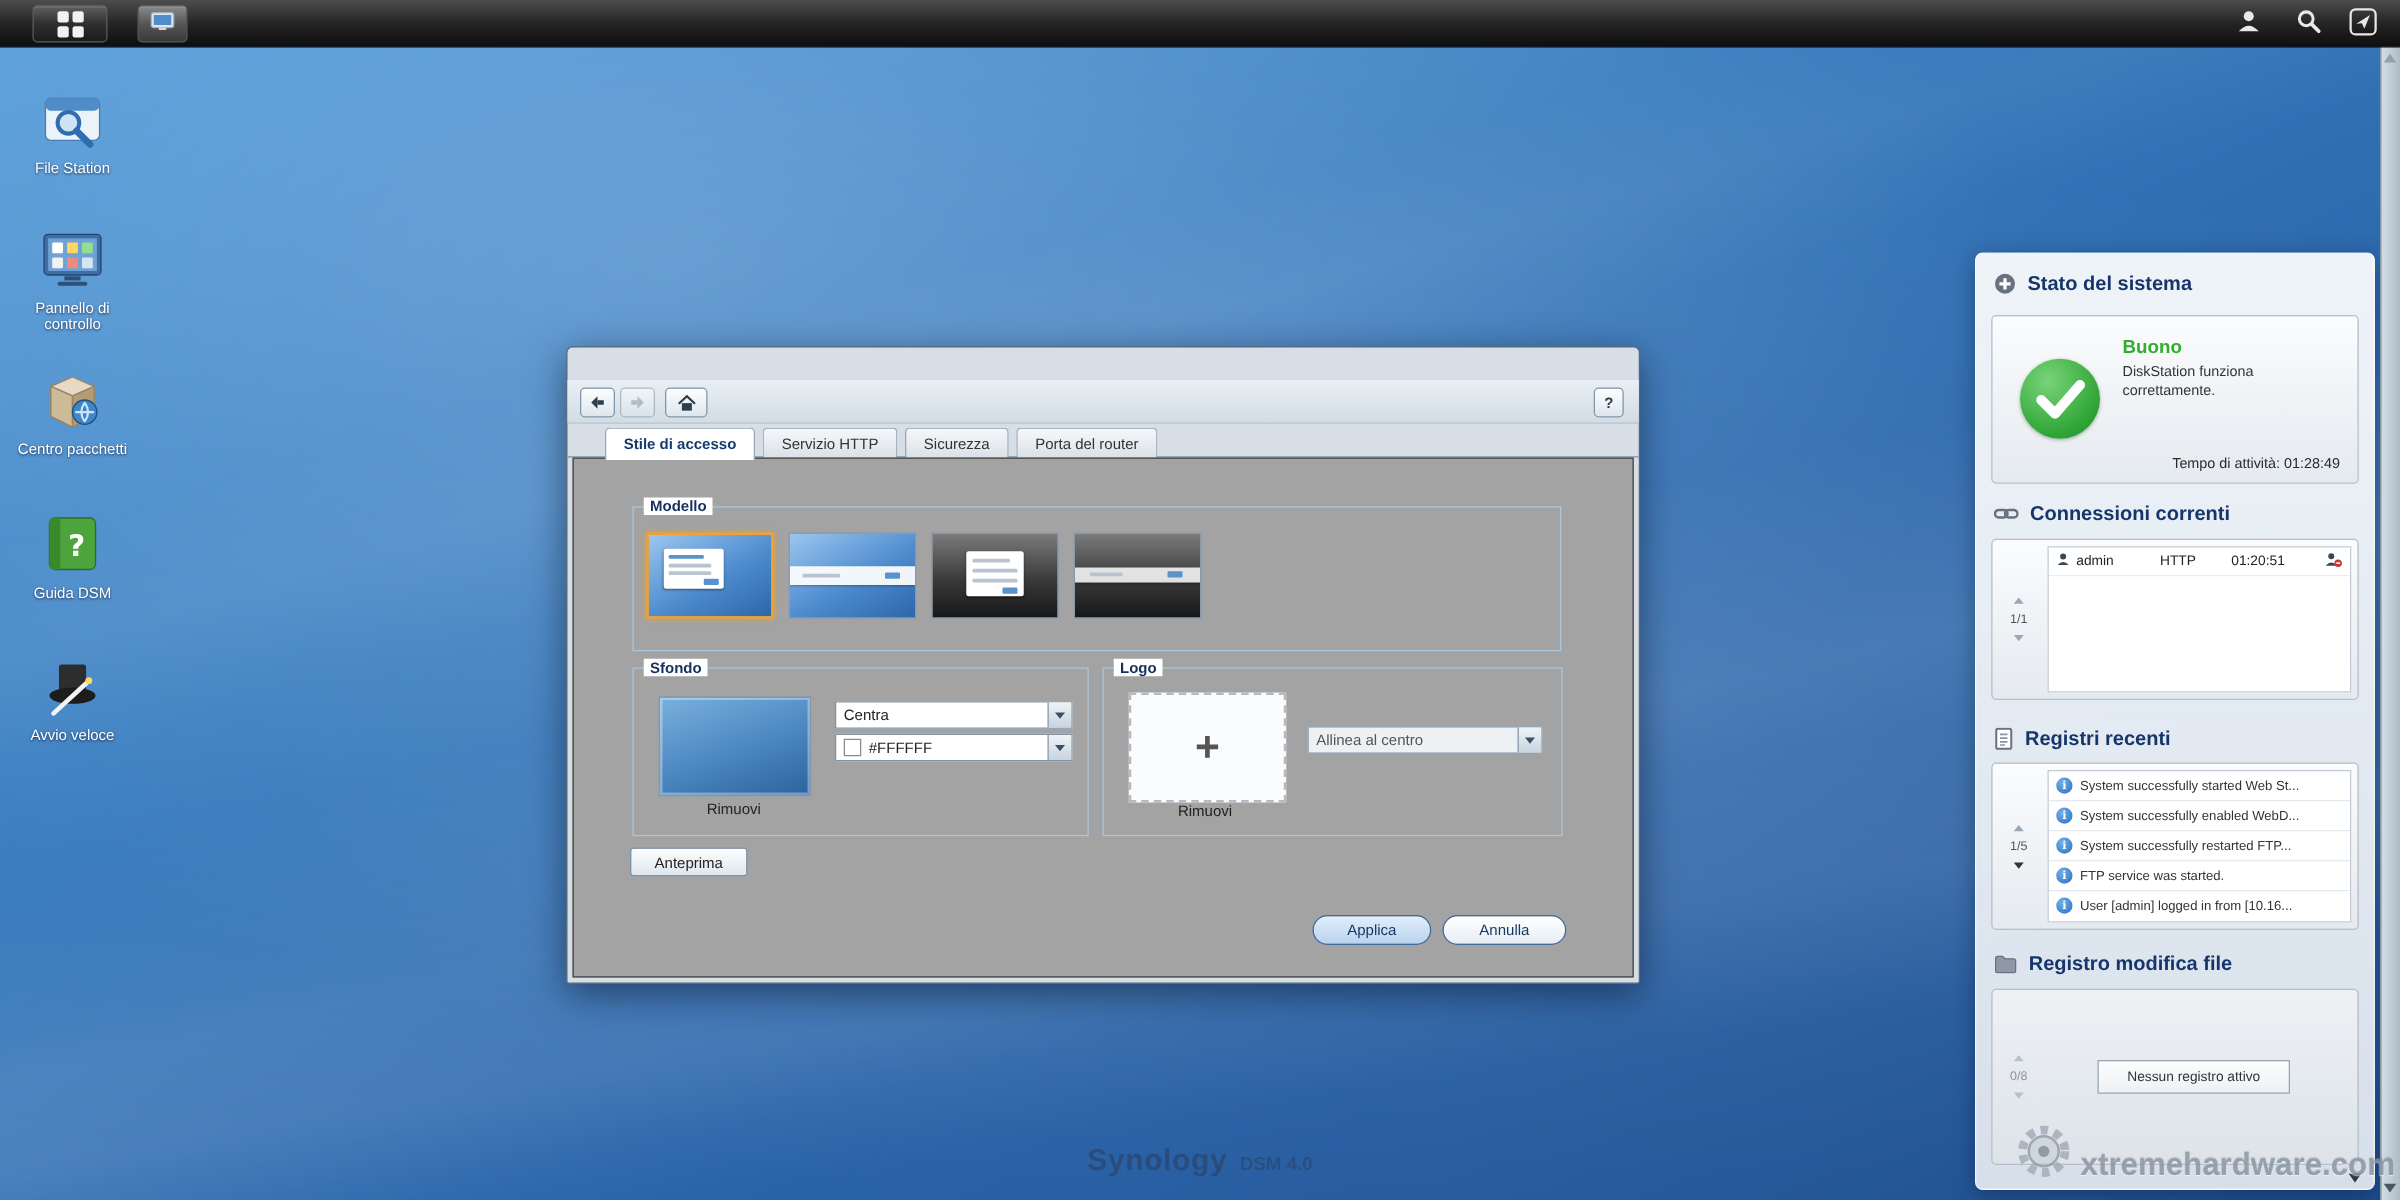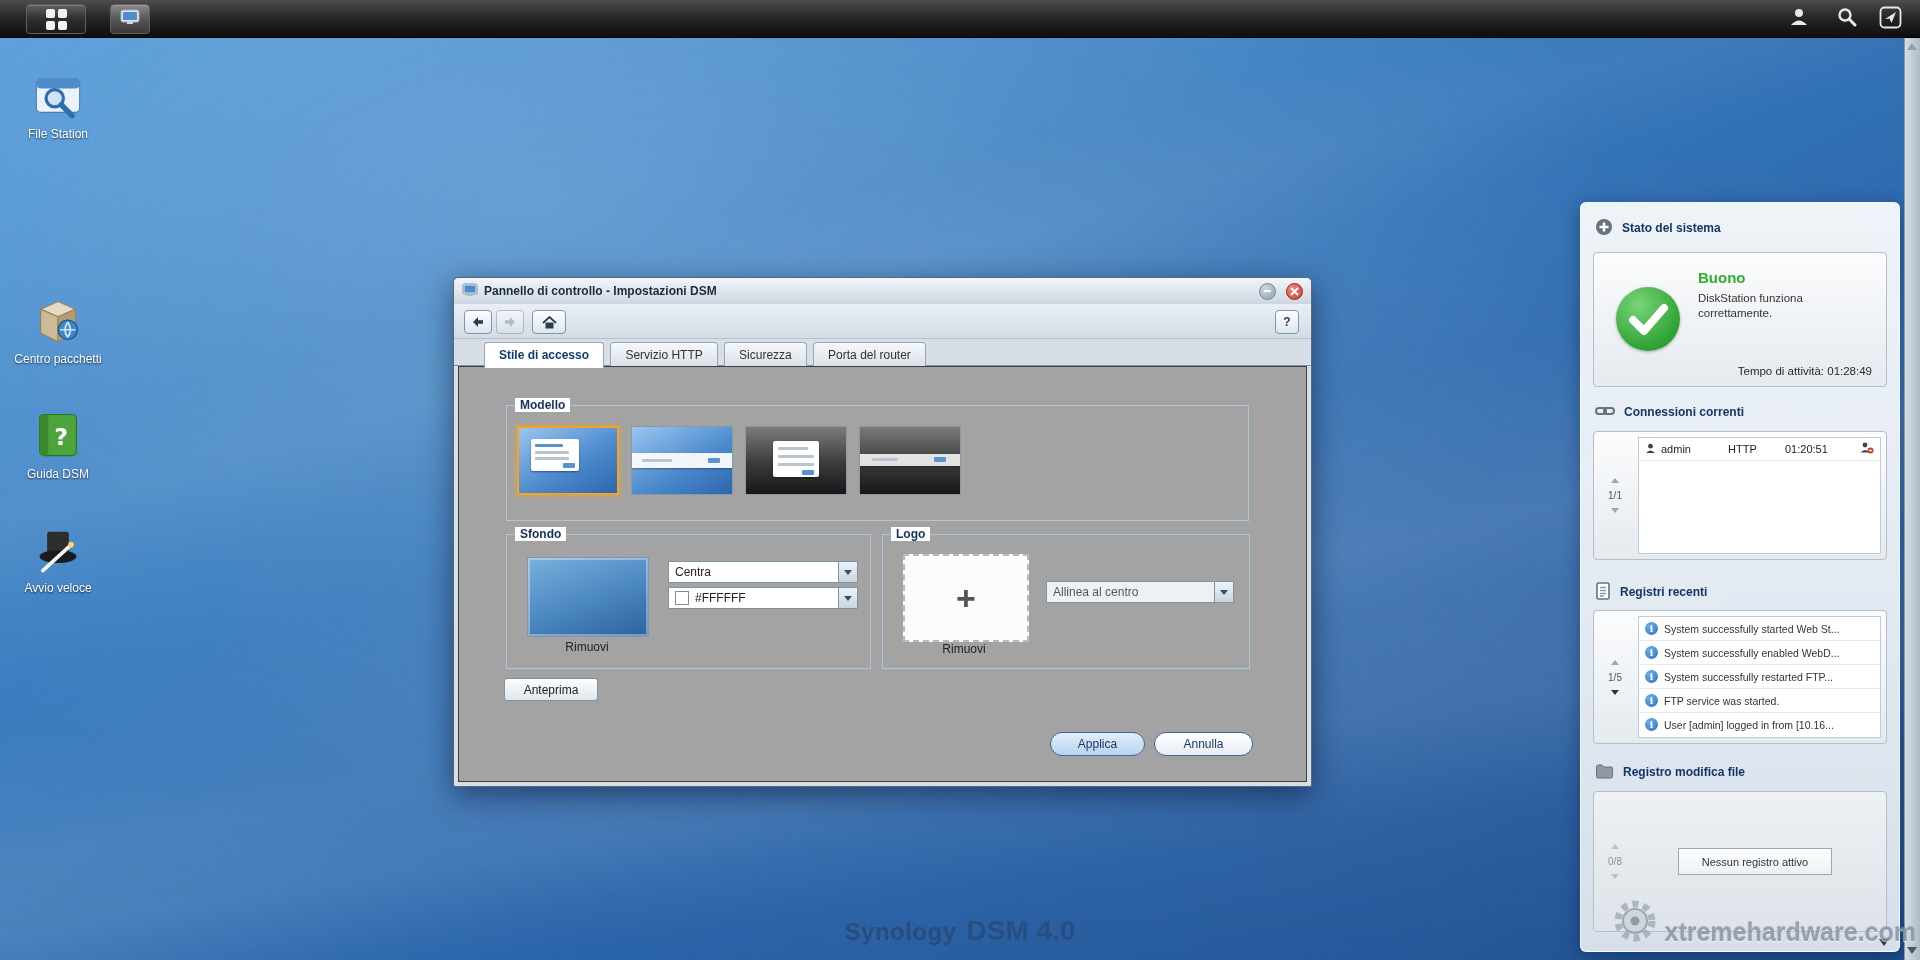--- a/index.html
+++ b/index.html
@@ -92,21 +92,21 @@
   .rimuovi{position:absolute;text-align:center;color:#222;cursor:pointer;font-size:12px;}
   .dashed-box{position:absolute;border:2px dashed #b2bac2;background:#fbfcfd;display:flex;align-items:center;justify-content:center;}
   .plus-glyph{font-size:34px;font-weight:bold;color:#555;line-height:1;}
 
   
   #panel{position:absolute;left:1580px;top:202px;width:318px;height:748px;
     background:linear-gradient(rgba(246,249,251,.96),rgba(226,232,239,.94));
     border:1px solid rgba(255,255,255,.65);border-radius:6px;
     box-shadow:0 4px 18px rgba(0,15,45,.38);z-index:5;}
   .p-hdr{position:absolute;left:14px;display:flex;align-items:center;gap:9px;height:18px;}
-  .p-hdr-label{font-weight:bold;color:#16356b;font-size:12px;text-align:right;}
+  .p-hdr-label{font-weight:bold;color:#16356b;font-size:16px;text-align:right;}
   .p-box{position:absolute;left:12px;width:294px;border:1px solid #b4bfca;border-radius:4px;
     background:linear-gradient(#fbfcfd,#e5eaef);box-sizing:border-box;}
   .pager{position:absolute;left:0;top:0;bottom:0;width:42px;display:flex;flex-direction:column;
     align-items:center;justify-content:center;gap:7px;}
   .pager-num{font-size:10px;color:#555;}
   .p-list{position:absolute;left:44px;top:5px;right:5px;bottom:5px;background:#fff;border:1px solid #c2cbd4;overflow:hidden;}
   .conn-row{display:flex;align-items:center;height:22px;padding:0 6px;gap:5px;border-bottom:1px solid #e8edf2;font-size:11px;color:#222;}
   .log-row{display:flex;align-items:center;height:23px;padding:0 6px;gap:6px;border-bottom:1px solid #e4e9ee;}
   .log-text{font-size:10.5px;color:#333;white-space:nowrap;overflow:hidden;}
   .info-ico{flex:0 0 auto;width:13px;height:13px;border-radius:50%;background:radial-gradient(circle at 35% 30%,#6fb0e8,#2a6fc2);
@@ -118,21 +118,21 @@
   .chev.up{border-bottom:7px solid #8fa0ae;}
 
   
   #scrollstrip{position:absolute;right:0;top:37px;width:15px;bottom:0;
     background:linear-gradient(to right,#d4dde4,#aebcc6);border-left:1px solid #8899a6;z-index:6;}
 
   
   #syno-mark{position:absolute;left:50%;transform:translateX(-50%);top:915px;display:flex;align-items:baseline;gap:10px;
     color:rgba(40,58,88,.52);z-index:4;}
   #syno-brand{font-size:24px;font-weight:bold;letter-spacing:.5px;}
-  #syno-ver{font-size:28px;font-weight:bold;opacity:.85;}
+  #syno-ver{font-size:15px;font-weight:bold;opacity:.85;}
   #xh-mark{position:absolute;right:4px;top:898px;display:flex;align-items:flex-end;gap:6px;z-index:20;opacity:.85;}
   #xh-text{font-size:25px;font-weight:bold;color:rgba(125,136,150,.85);
     text-shadow:0 1px 1px rgba(255,255,255,.75), 0 -1px 1px rgba(60,70,85,.35);}
 </style>
 </head>
 <body>
 
 <div id="stage">
 
   <div id="taskbar">
@@ -187,20 +187,37 @@
     <div class="dicon" style="top:32px;">
       <span class="dicon-img">
         <svg width="52" height="52" viewBox="0 0 48 48">
             <rect x="4" y="9" width="40" height="31" rx="4" fill="#eaf2fa" stroke="#4a7db2"></rect>
             <rect x="4" y="9" width="40" height="9" rx="4" fill="#4f8cc9"></rect>
             <circle cx="21" cy="27" r="8" fill="#cfe3f5" stroke="#2f6cb0" stroke-width="3"></circle>
             <line x1="27" y1="33" x2="37" y2="43" stroke="#2f6cb0" stroke-width="5" stroke-linecap="round"></line>
           </svg>
       </span>
       <span class="dicon-label">File Station</span>
+    </div>
+    <div class="dicon" style="top:144px;">
+      <span class="dicon-img">
+        <svg width="52" height="52" viewBox="0 0 48 48">
+            <rect x="3" y="6" width="42" height="30" rx="3" fill="#3f6ea6" stroke="#23476f"></rect>
+            <rect x="6" y="9" width="36" height="24" fill="#6fa3d8"></rect>
+            <rect x="9" y="12" width="8" height="8" rx="1" fill="#fff"></rect>
+            <rect x="20" y="12" width="8" height="8" rx="1" fill="#ffd65e"></rect>
+            <rect x="31" y="12" width="8" height="8" rx="1" fill="#8fe08f"></rect>
+            <rect x="9" y="23" width="8" height="8" rx="1" fill="#f2f2f2"></rect>
+            <rect x="20" y="23" width="8" height="8" rx="1" fill="#f08a7c"></rect>
+            <rect x="31" y="23" width="8" height="8" rx="1" fill="#d8e6f4"></rect>
+            <rect x="18" y="37" width="12" height="3" fill="#2e4f77"></rect>
+            <rect x="13" y="41" width="22" height="3" rx="1.5" fill="#2e4f77"></rect>
+          </svg>
+      </span>
+      <span class="dicon-label">Pannello di controllo</span>
     </div>
     <div class="dicon" style="top:257px;">
       <span class="dicon-img">
         <svg width="52" height="52" viewBox="0 0 48 48">
             <polygon points="8,14 24,7 40,14 24,21" fill="#e7d9c3" stroke="#9a8563"></polygon>
             <polygon points="8,14 8,36 24,44 24,21" fill="#cdb astonishing" stroke="none"></polygon>
             <polygon points="8,14 8,36 24,44 24,21" fill="#cdb globe" stroke="none"></polygon>
             <polygon points="8,14 8,36 24,44 24,21" fill="#cdba96" stroke="#9a8563"></polygon>
             <polygon points="40,14 40,36 24,44 24,21" fill="#b49b74" stroke="#9a8563"></polygon>
             <circle cx="33" cy="33" r="9" fill="#3f86c8" stroke="#1d4f85"></circle>
@@ -225,38 +242,20 @@
             <rect x="14" y="8" width="20" height="22" rx="2" fill="#2d2d2d"></rect>
             <ellipse cx="24" cy="31" rx="17" ry="6" fill="#1c1c1c"></ellipse>
             <line x1="10" y1="44" x2="34" y2="22" stroke="#f4f4f4" stroke-width="3.4" stroke-linecap="round"></line>
             <circle cx="36" cy="20" r="2.6" fill="#ffd65e"></circle>
           </svg>
       </span>
       <span class="dicon-label">Avvio veloce</span>
     </div>
 
     <div id="win" style="top:240px;">
-      <div id="win-titlebar">
-        <span>
-          <svg width="16" height="14" viewBox="0 0 16 14">
-              <rect x="1" y="1" width="14" height="10" rx="1.5" fill="#dfe7ee" stroke="#7e93a8"></rect>
-              <rect x="2.5" y="2.5" width="11" height="7" fill="#4f8cc9"></rect>
-              <rect x="5" y="11" width="6" height="2" fill="#aebcc8"></rect>
-            </svg>
-        </span>
-        <span id="win-title">Pannello di controllo - Impostazioni DSM</span>
-        <span class="win-circle win-min">
-            <i></i>
-          </span>
-        <span class="win-circle win-close">
-          <svg width="9" height="9" viewBox="0 0 9 9">
-              <path d="M1.5 1.5 L7.5 7.5 M7.5 1.5 L1.5 7.5" stroke="#fff" stroke-width="2" stroke-linecap="round"></path>
-            </svg>
-        </span>
-      </div>
       <div id="win-toolbar">
         <div class="tool-btn" style="left:10px;width:26px;">
           <svg width="14" height="12" viewBox="0 0 14 12">
               <path d="M7 1 L2 6 L7 11 z" fill="#2c3e50"></path>
               <rect x="7" y="4.2" width="5" height="3.6" fill="#2c3e50"></rect>
             </svg>
         </div>
         <div class="tool-btn disabled" style="left:42px;width:26px;">
           <svg width="14" height="12" viewBox="0 0 14 12">
               <path d="M7 1 L12 6 L7 11 z" fill="#8a9aaa"></path>

